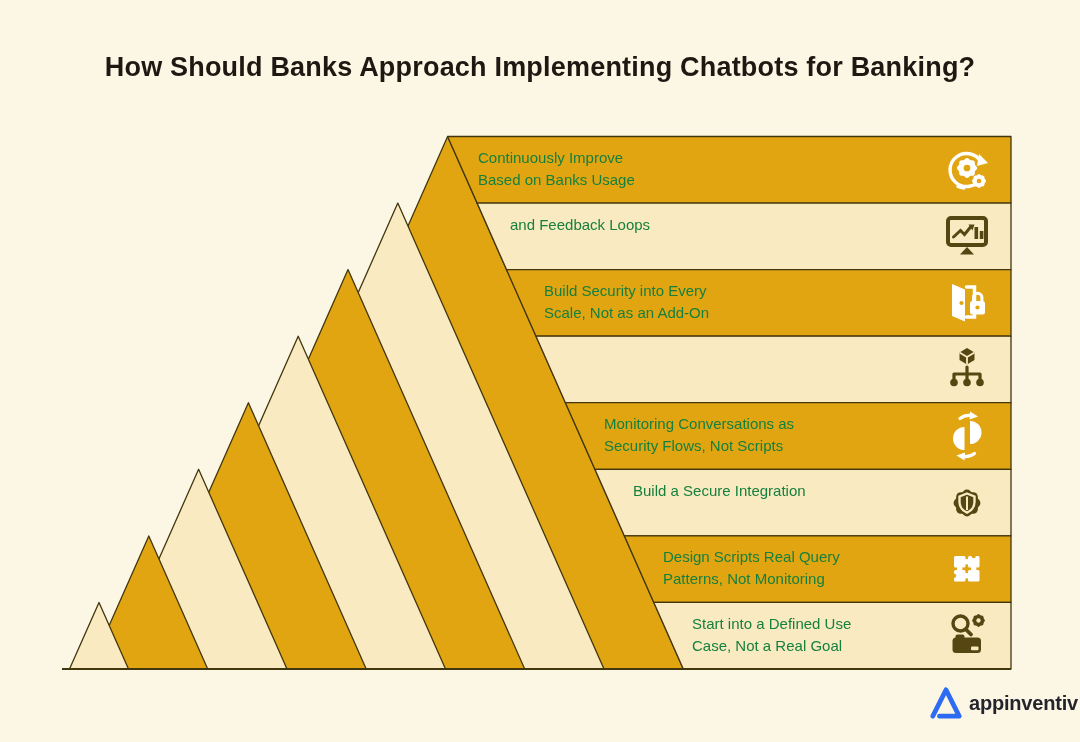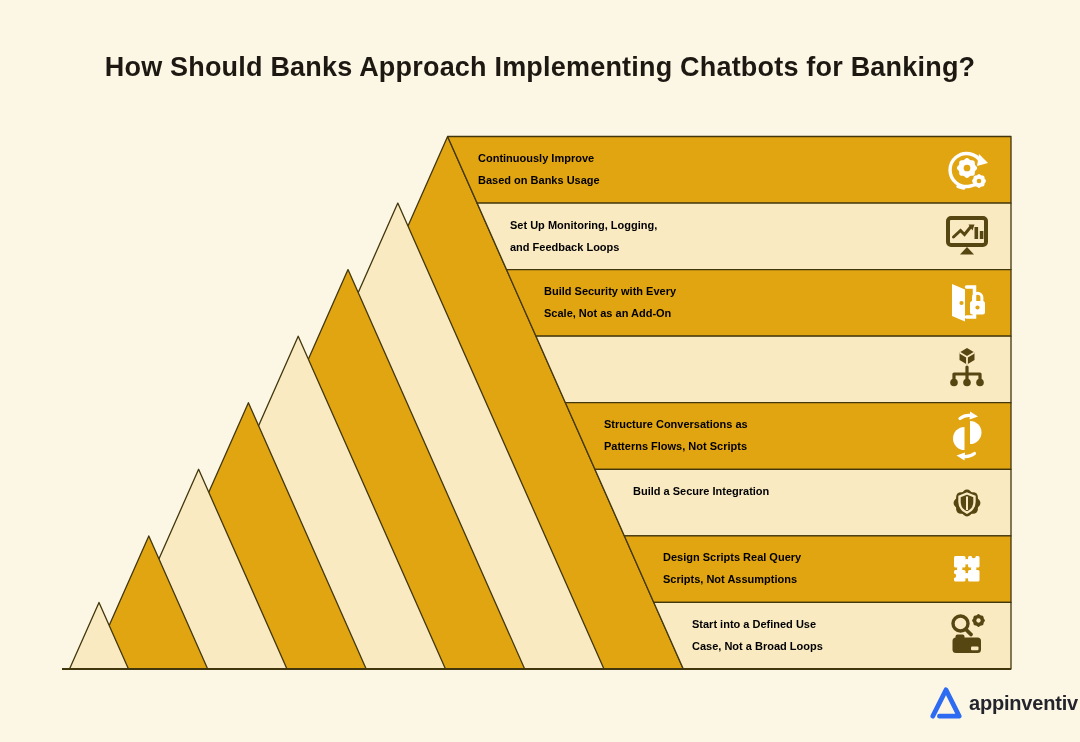--- a/index.html
+++ b/index.html
@@ -8,21 +8,21 @@
   #stage { position:relative; width:1080px; height:697px; background:#FCF6E5; }
 
   #page-title { position:absolute; left:0; top:52px; width:1080px; text-align:center;
     font-size:27px; font-weight:bold; color:#1D1912; letter-spacing:.2px; }
 
   #diagram-svg { position:absolute; left:0; top:0; }
   .gold  { fill:#E1A512; }
   .cream { fill:#FAEAC2; }
   .shape { stroke:#42370C; stroke-width:1.3; stroke-linejoin:round; }
 
-  .step-text { position:absolute; font-size:11px; font-weight:bold; color:#000000;
+  .step-text { position:absolute; font-size:15px; font-weight:normal; color:#15803d;
     line-height:22.2px; white-space:nowrap; }
 
   .step-icon { position:absolute; width:52px; height:52px; }
   .step-icon svg { width:52px; height:52px; display:block; }
   .icon-light { color:#FFFFFF; --bg:#E1A512; }
   .icon-dark  { color:#564612; --bg:#FAEAC2; }
   .hole { fill:var(--bg); }
   .cut  { stroke:var(--bg); fill:none; }
   .ln   { stroke:currentColor; fill:none; stroke-linecap:round; }
 
@@ -66,41 +66,40 @@
         <circle r="3" class="hole"></circle>
       </g>
     </defs>
   </svg>
 
   <div class="step-text" style="left:478px; top:147px">
     <div>Continuously Improve</div>
     <div>Based on Banks Usage</div>
   </div>
   <div class="step-text" style="left:510px; top:214px">
-    <div>Set Up Monitoring, Logging,</div>
     <div>and Feedback Loops</div>
   </div>
   <div class="step-text" style="left:544px; top:280px">
-    <div>Build Security with Every</div>
+    <div>Build Security into Every</div>
     <div>Scale, Not as an Add-On</div>
   </div>
   <div class="step-text" style="left:604px; top:413px">
-    <div>Structure Conversations as</div>
-    <div>Patterns Flows, Not Scripts</div>
+    <div>Monitoring Conversations as</div>
+    <div>Security Flows, Not Scripts</div>
   </div>
   <div class="step-text" style="left:633px; top:480px">
     <div>Build a Secure Integration</div>
   </div>
   <div class="step-text" style="left:663px; top:546px">
     <div>Design Scripts Real Query</div>
-    <div>Scripts, Not Assumptions</div>
+    <div>Patterns, Not Monitoring</div>
   </div>
   <div class="step-text" style="left:692px; top:613px">
     <div>Start into a Defined Use</div>
-    <div>Case, Not a Broad Loops</div>
+    <div>Case, Not a Real Goal</div>
   </div>
 
   <div class="step-icon icon-light" style="left:941px; top:144px">
     <svg viewBox="0 0 52 52">
       <path class="ln" stroke-width="3.4" d="M40 34 A16.5 16.5 0 1 1 40 18"></path>
       <polygon fill="currentColor" points="38,10 47,19 36,22"></polygon>
       <path class="ln" stroke-width="3.4" d="M17 42.5 A16.5 16.5 0 0 0 24 44" stroke-dasharray="6 5"></path>
       <use href="#gear" transform="translate(26,24) scale(1.12)"></use>
       <use href="#gear" transform="translate(38,37) scale(0.78)"></use>
     </svg>

